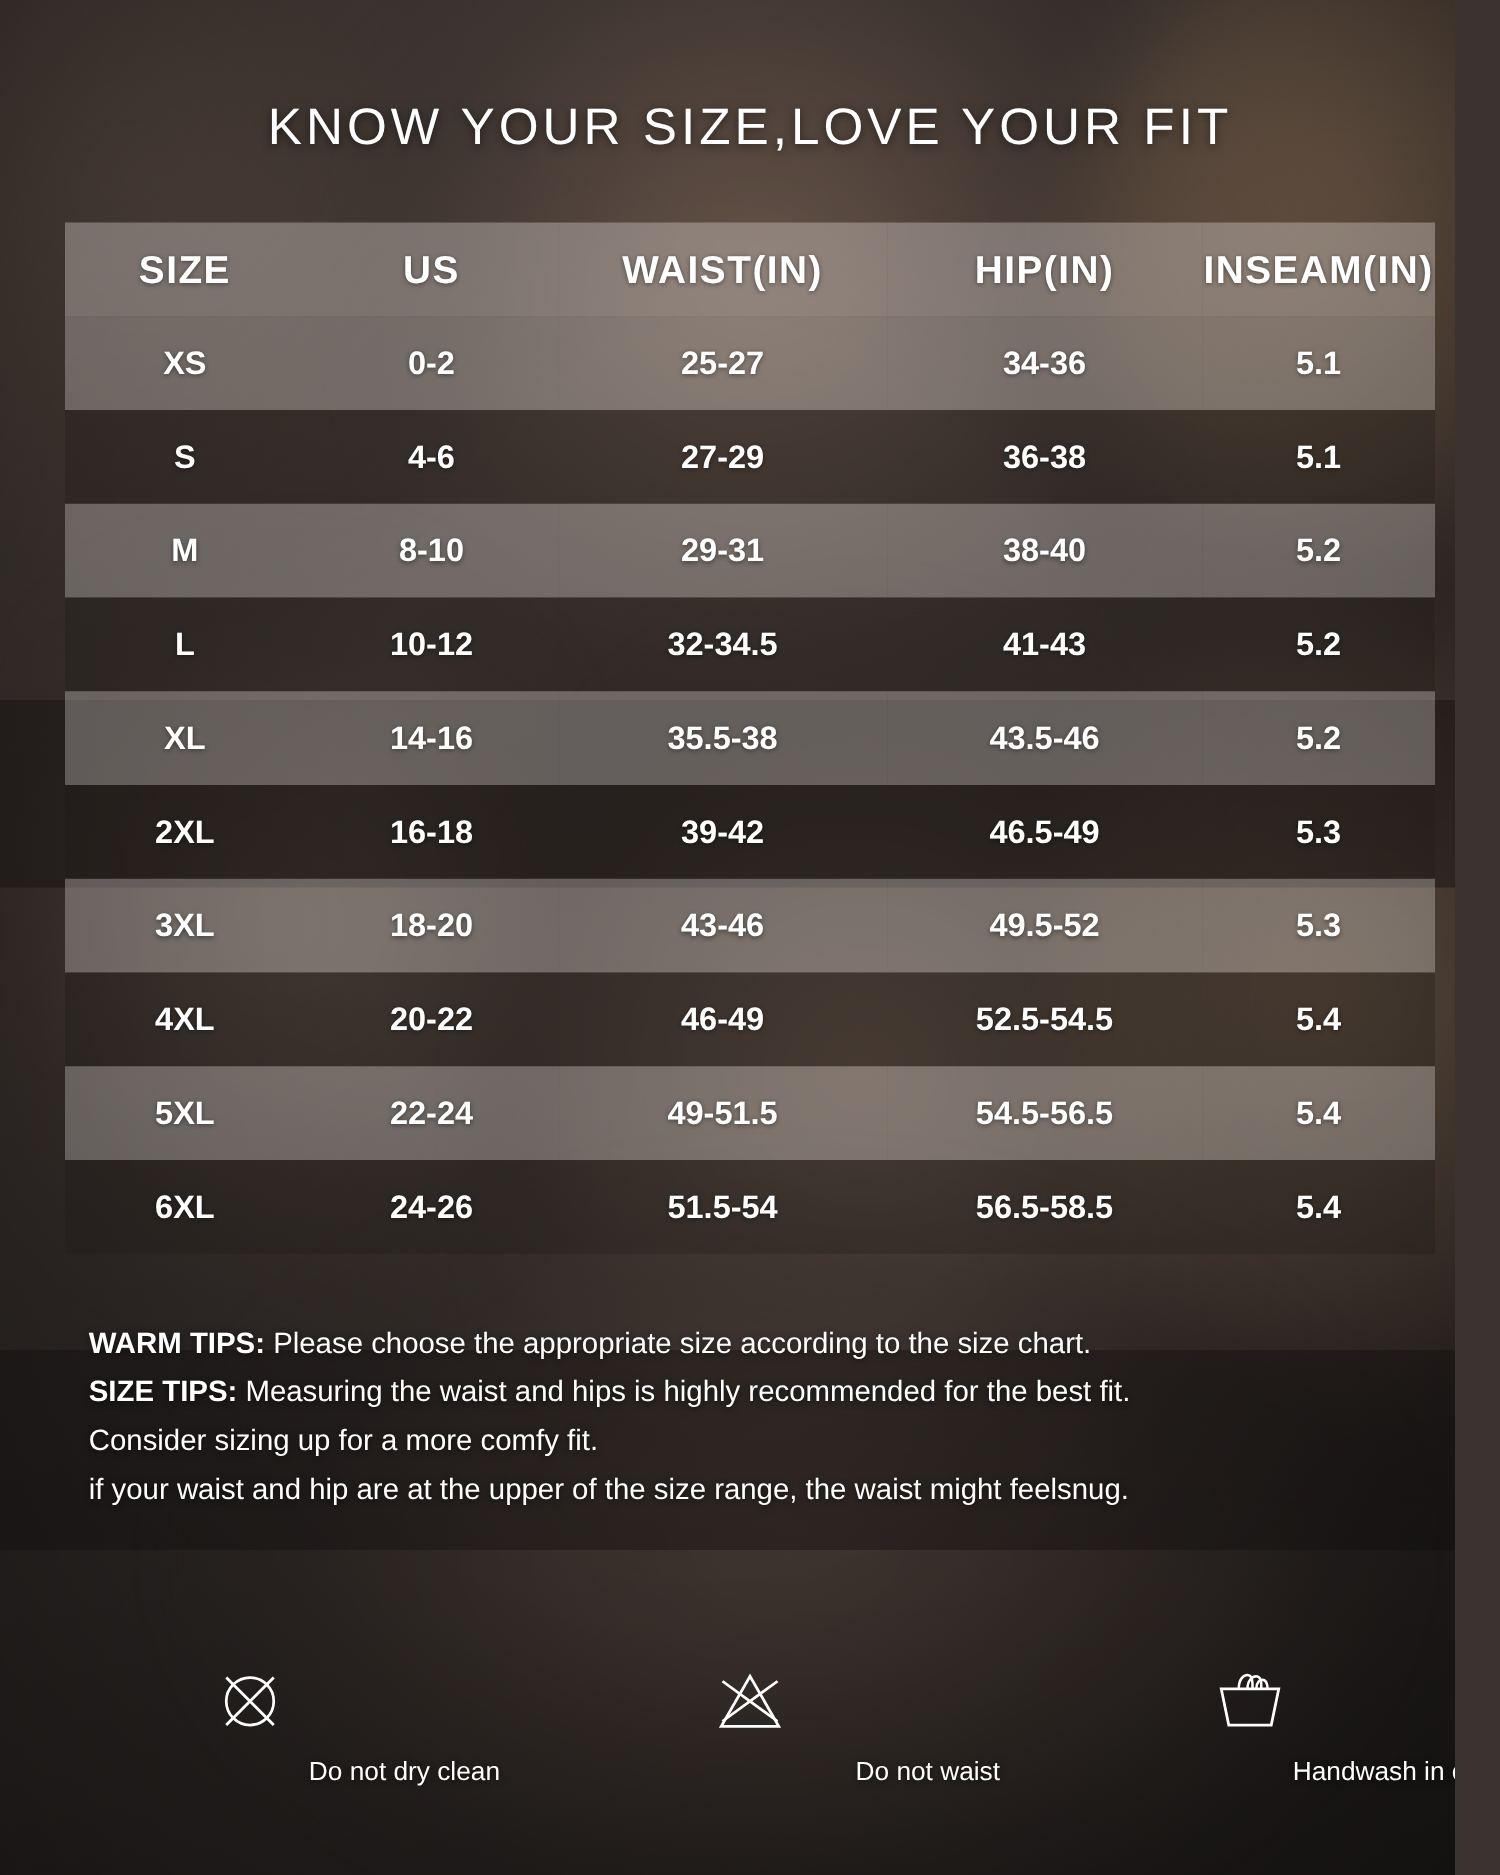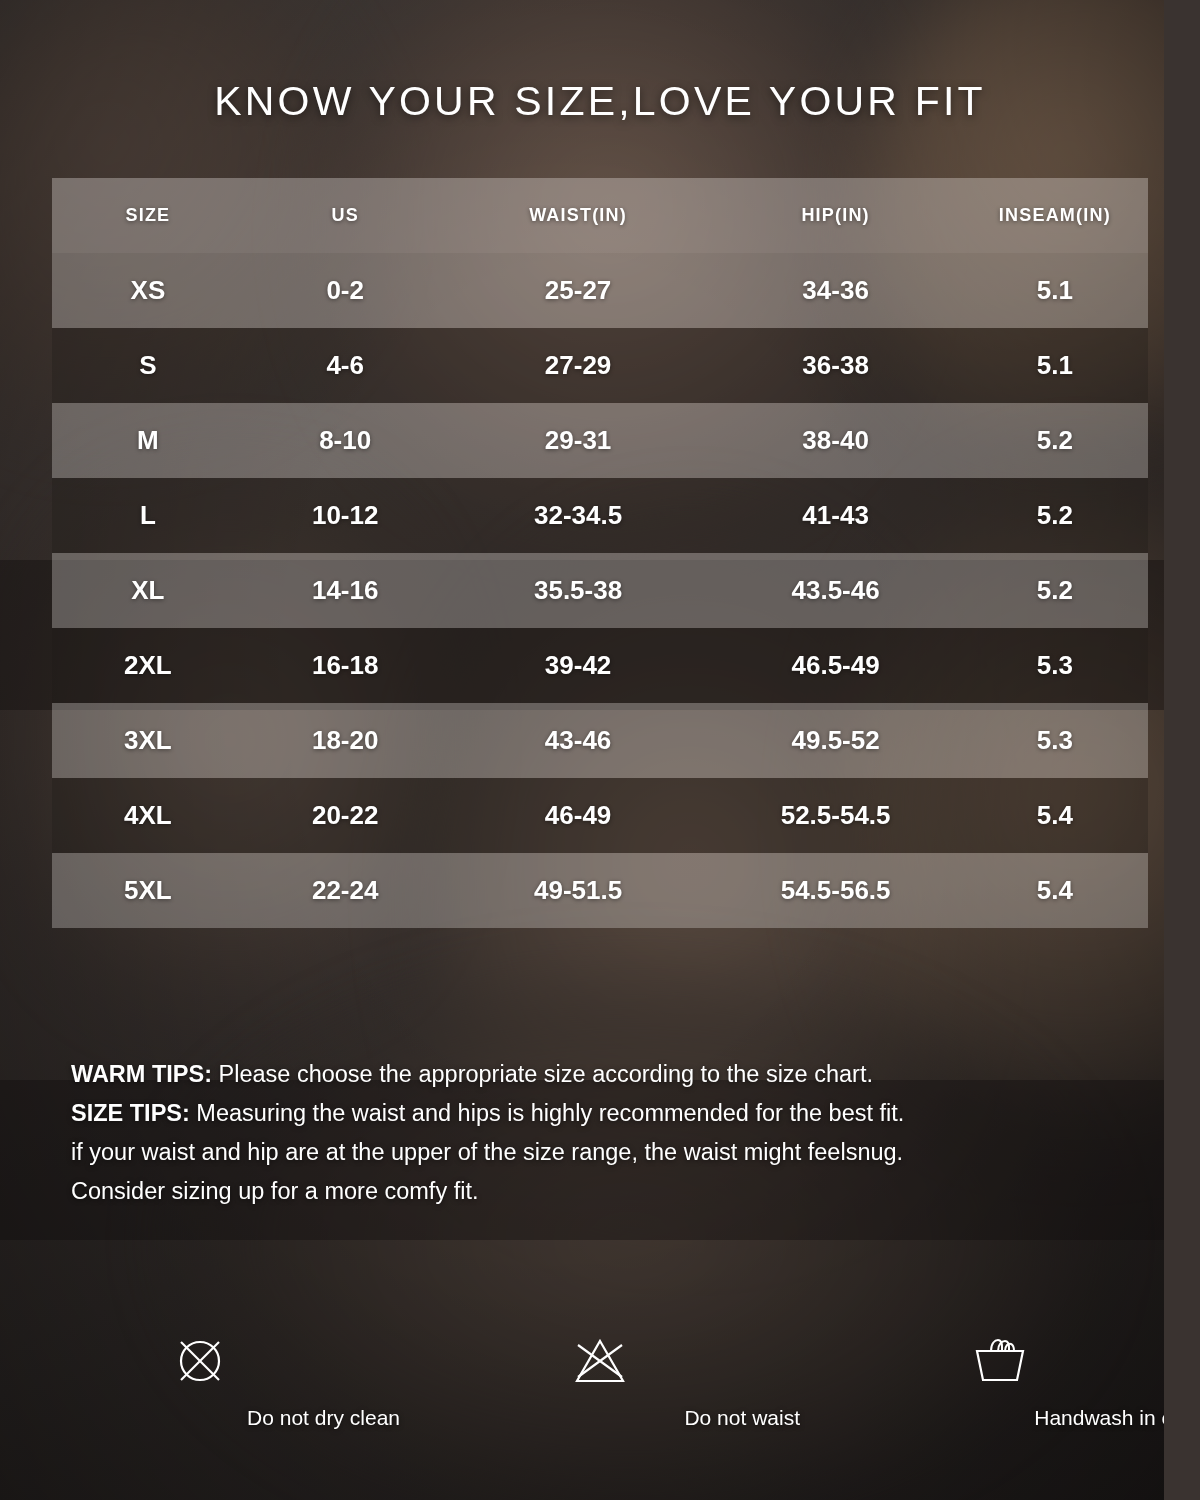--- a/index.html
+++ b/index.html
@@ -84,21 +84,21 @@
   table.size-chart td {
     text-align: center;
     font-size: 26px;
     font-weight: 700;
     padding: 0;
     height: 75px;
     vertical-align: middle;
     text-shadow: 0 1px 4px rgba(0,0,0,.45);
   }
   table.size-chart th {
-    font-size: 18px;
+    font-size: 31px;
     letter-spacing: 1.2px;
   }
   table.size-chart col.c0 { width: 17.5%; }
   table.size-chart col.c1 { width: 18.5%; }
   table.size-chart col.c2 { width: 24%; }
   table.size-chart col.c3 { width: 23%; }
   table.size-chart col.c4 { width: 17%; }
 
   .row-head  { background: rgba(236,232,228,.34); }
   .row-light { background: rgba(236,232,228,.30); margin-left: 16px; }
@@ -238,33 +238,40 @@
           <td>52.5-54.5</td>
           <td>5.4</td>
         </tr>
         <tr class="row-light">
           <td>5XL</td>
           <td>22-24</td>
           <td>49-51.5</td>
           <td>54.5-56.5</td>
           <td>5.4</td>
         </tr>
+        <tr class="row-dark">
+          <td>6XL</td>
+          <td>24-26</td>
+          <td>51.5-54</td>
+          <td>56.5-58.5</td>
+          <td>5.4</td>
+        </tr>
       </tbody>
     </table>
   </div>
 
   <div class="tips">
     <div>
       <span class="lbl">WARM TIPS:</span><span> Please choose the appropriate size according to the size chart.</span>
     </div>
     <div>
       <span class="lbl">SIZE TIPS:</span><span> Measuring the waist and hips is highly recommended for the best fit.</span>
     </div>
+    <div>Consider sizing up for a more comfy fit.</div>
     <div>if your waist and hip are at the upper of the size range, the waist might feelsnug.</div>
-    <div>Consider sizing up for a more comfy fit.</div>
   </div>
 
   <div class="care">
 
     <div class="care-item">
       <div class="care-icon">
         <svg width="56" height="56" viewBox="0 0 56 56">
           <circle cx="28" cy="28" r="19" fill="none" stroke="#ffffff" stroke-width="2.2"></circle>
           <line x1="9" y1="9" x2="47" y2="47" stroke="#ffffff" stroke-width="2.2"></line>
           <line x1="47" y1="9" x2="9" y2="47" stroke="#ffffff" stroke-width="2.2"></line>

